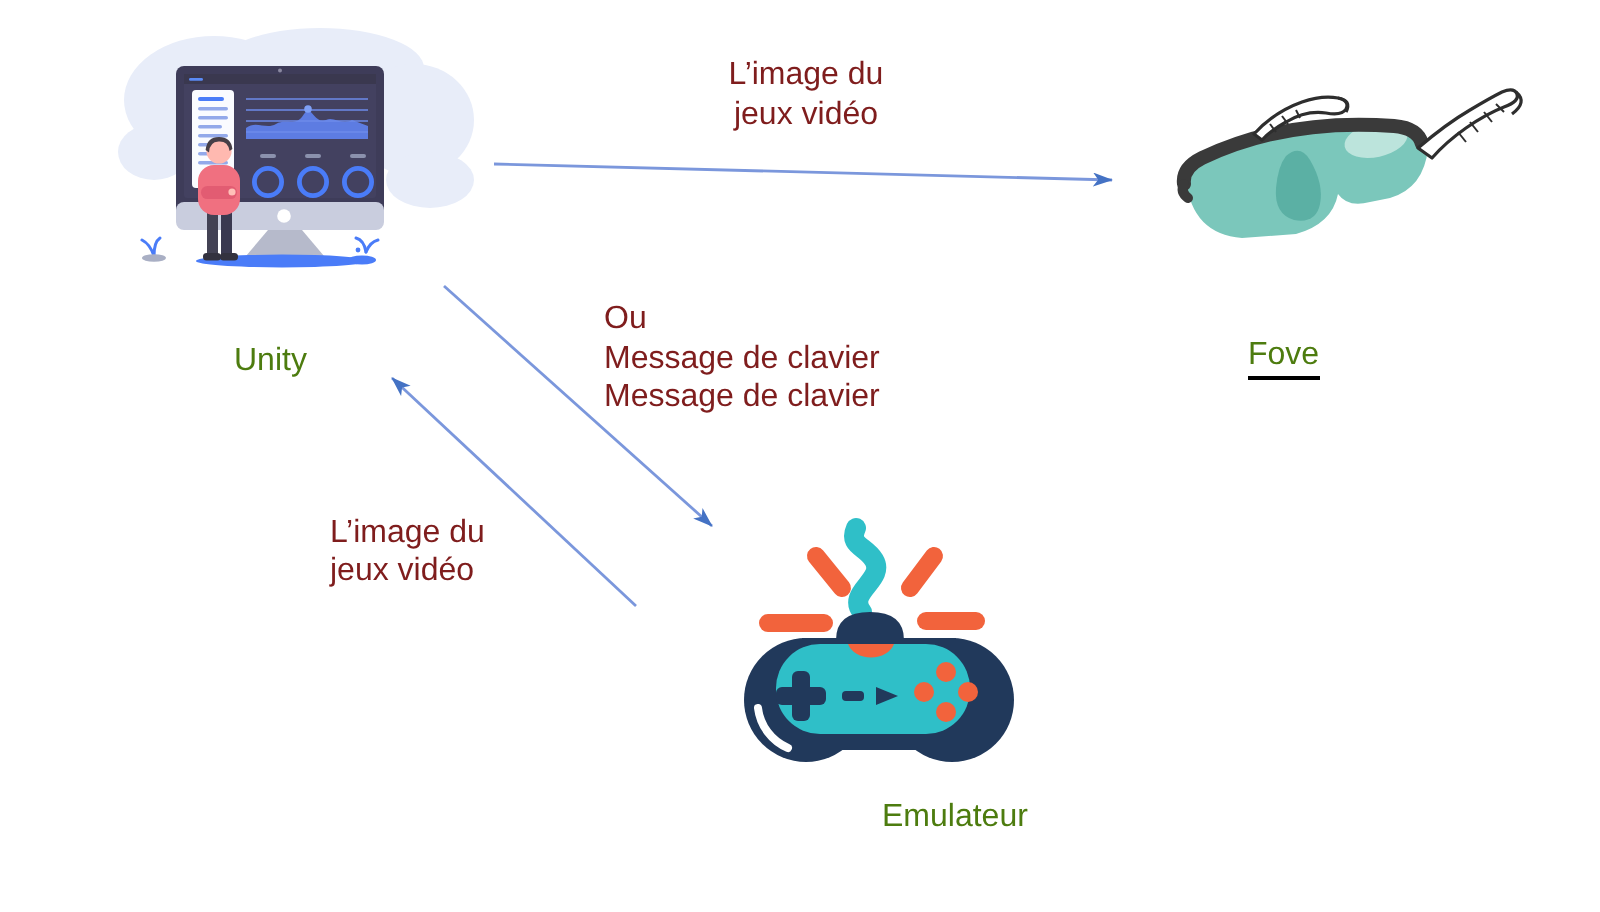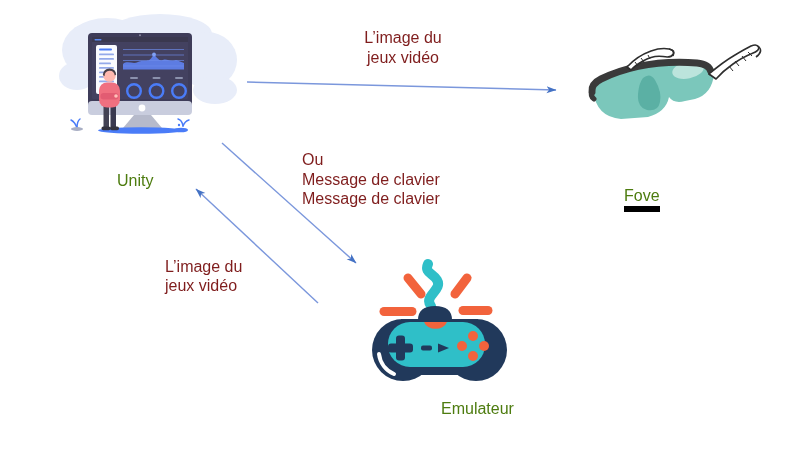--- a/index.html
+++ b/index.html
@@ -8,21 +8,21 @@
     font-family:"Liberation Sans","DejaVu Sans",sans-serif;color:#3F3F3F;
   }
   .abs{position:absolute;}
   .node-label{position:absolute;font-size:16px;line-height:20px;color:#4d7c0f;white-space:nowrap;}
   .edge-label{position:absolute;font-size:16px;color:#7f1d1d;}
   #edge-label-top{left:338px;top:28px;width:130px;text-align:center;line-height:20px;}
   #edge-label-mid{left:302px;top:150px;text-align:left;line-height:19.5px;}
   #edge-label-botleft{left:165px;top:257px;text-align:left;line-height:19px;}
   #unity-label{left:117px;top:171px;}
   #fove-label{left:624px;top:168px;}
-  #fove-label .underlined{border-bottom:6px solid #000000;padding-bottom:0px;display:inline-block;margin-top:18px;}
+  #fove-label .underlined{border-bottom:2px solid #000000;padding-bottom:0px;display:inline-block;}
   #emulator-label{left:397px;top:399px;margin-left:44px;}
   svg{display:block;}
 </style>
 </head>
 <body>
 
 <div class="canvas">
 
   <svg class="abs" style="left:0;top:0;" width="800" height="456" viewBox="0 0 800 456">
     <defs>

